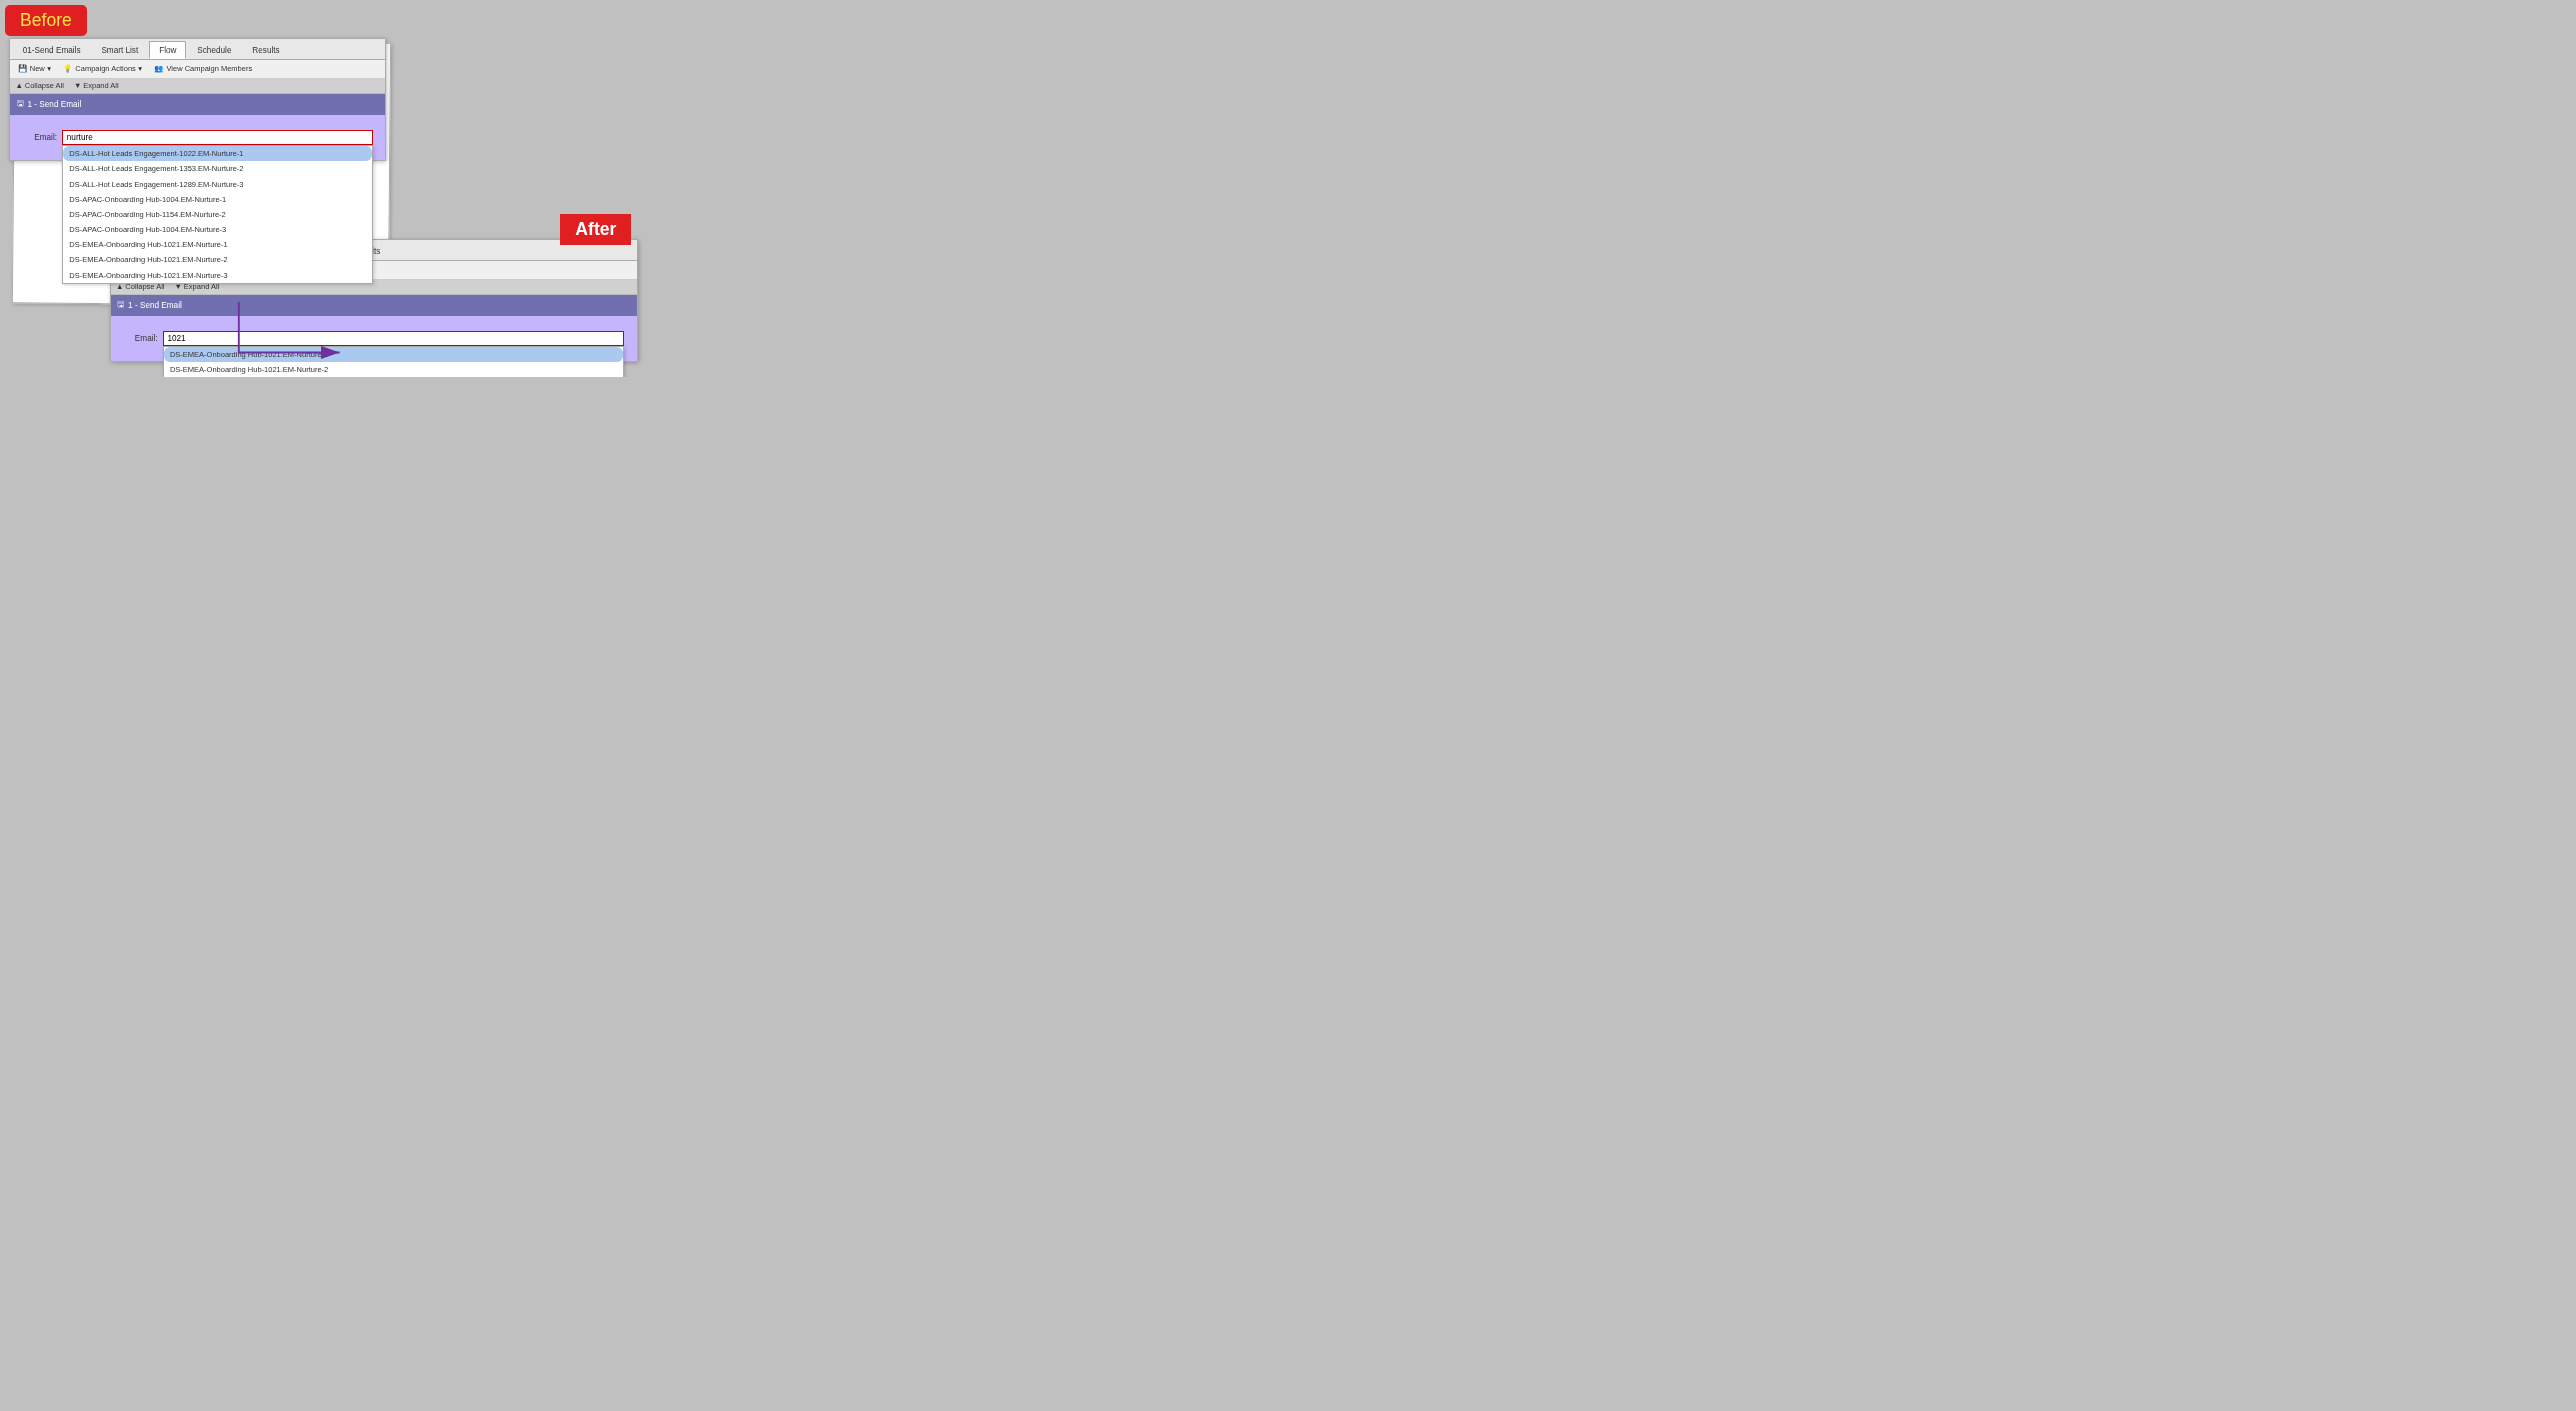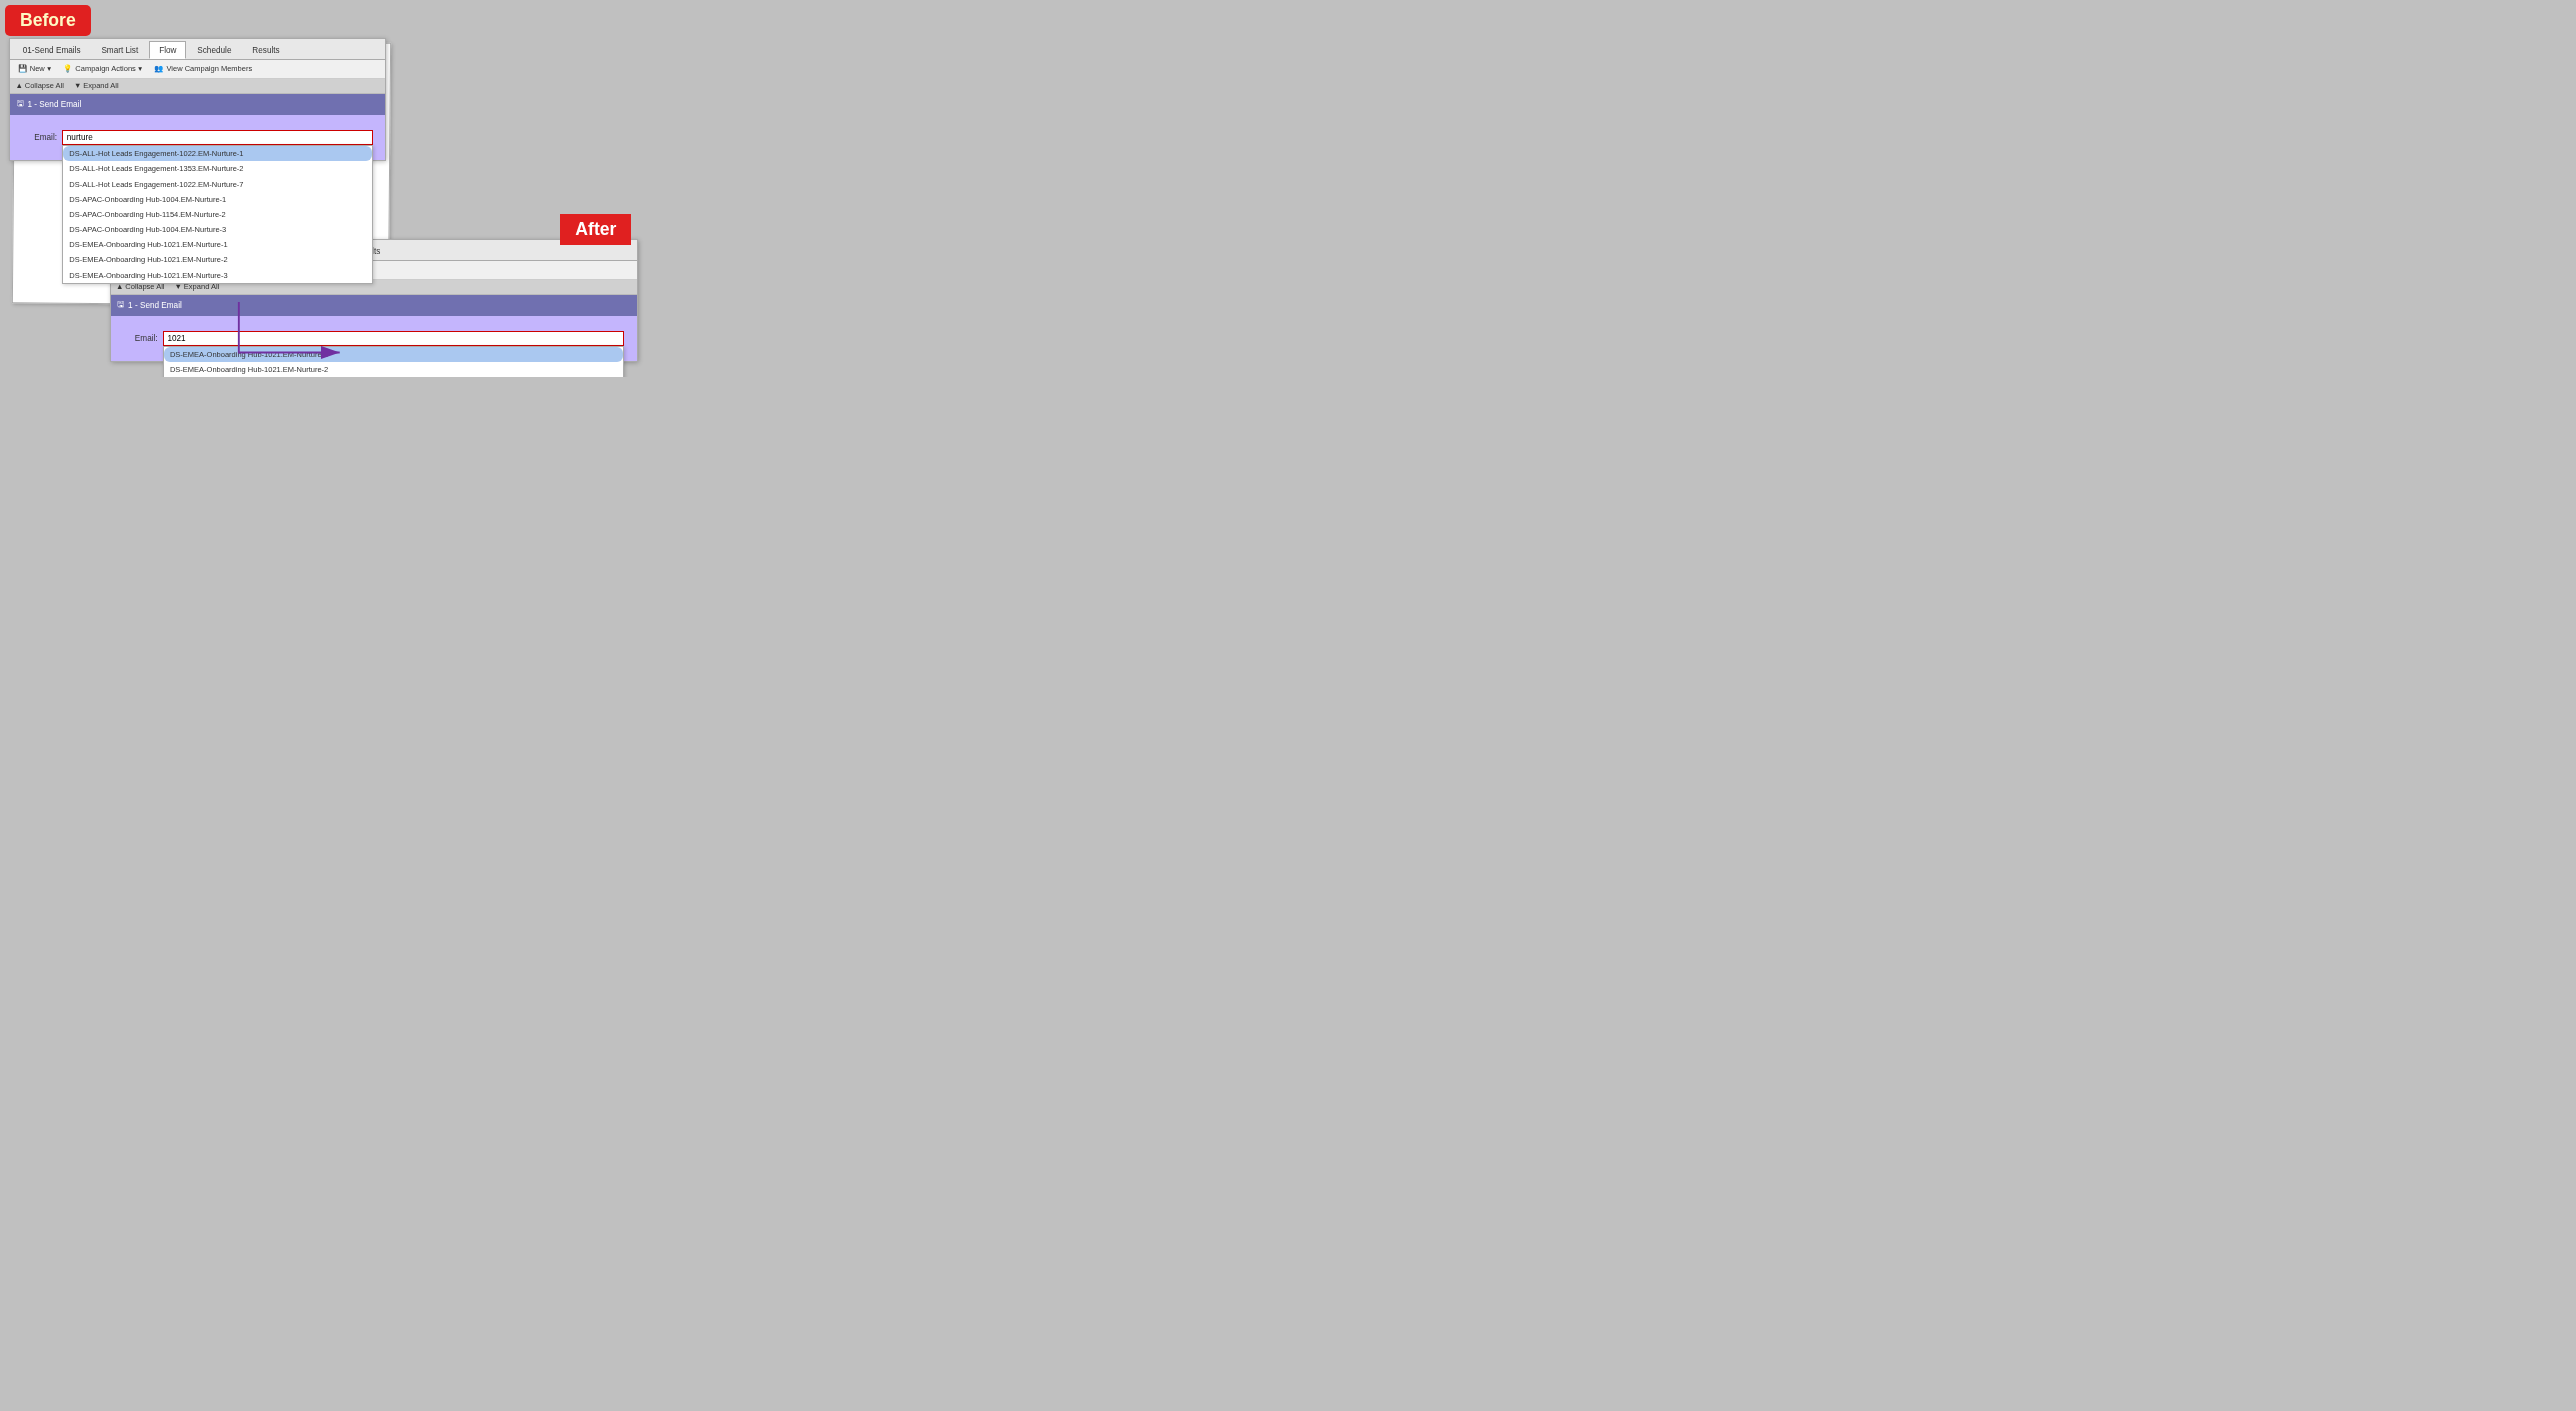--- a/index.html
+++ b/index.html
@@ -12,23 +12,23 @@
       position: relative;
       overflow: visible;
     }
 
     
     .before-label {
       position: absolute;
       top: 5px;
       left: 5px;
       background: #e02020;
-      color: #fef9c3;
+      color: #fde047;
       font-size: 17.6px;
-      font-weight: bold;
+      font-weight: normal;
       padding: 5px 15px;
       border-radius: 5px;
       z-index: 10;
     }
 
     
     .after-label {
       position: absolute;
       top: 214px;
       right: 12.6px;
@@ -287,21 +287,21 @@
 
   <div class="flow-step-body">
     <div class="email-row">
       <span class="email-label">Email:</span>
       <div class="email-input-wrap">
         <input class="email-input" type="text" value="nurture" style="">
         
         <div class="dropdown-list">
           <div class="dropdown-item selected">DS-ALL-Hot Leads Engagement-1022.EM-Nurture-1</div>
           <div class="dropdown-item">DS-ALL-Hot Leads Engagement-1353.EM-Nurture-2</div>
-          <div class="dropdown-item">DS-ALL-Hot Leads Engagement-1022.EM-Nurture-7</div>
+          <div class="dropdown-item">DS-ALL-Hot Leads Engagement-1289.EM-Nurture-3</div>
           <div class="dropdown-item">DS-APAC-Onboarding Hub-1004.EM-Nurture-1</div>
           <div class="dropdown-item">DS-APAC-Onboarding Hub-1154.EM-Nurture-2</div>
           <div class="dropdown-item">DS-APAC-Onboarding Hub-1004.EM-Nurture-3</div>
           <div class="dropdown-item">DS-EMEA-Onboarding Hub-1021.EM-Nurture-1</div>
           <div class="dropdown-item">DS-EMEA-Onboarding Hub-1021.EM-Nurture-2</div>
           <div class="dropdown-item">DS-EMEA-Onboarding Hub-1021.EM-Nurture-3</div>
         </div>
       </div>
     </div>
   </div>

